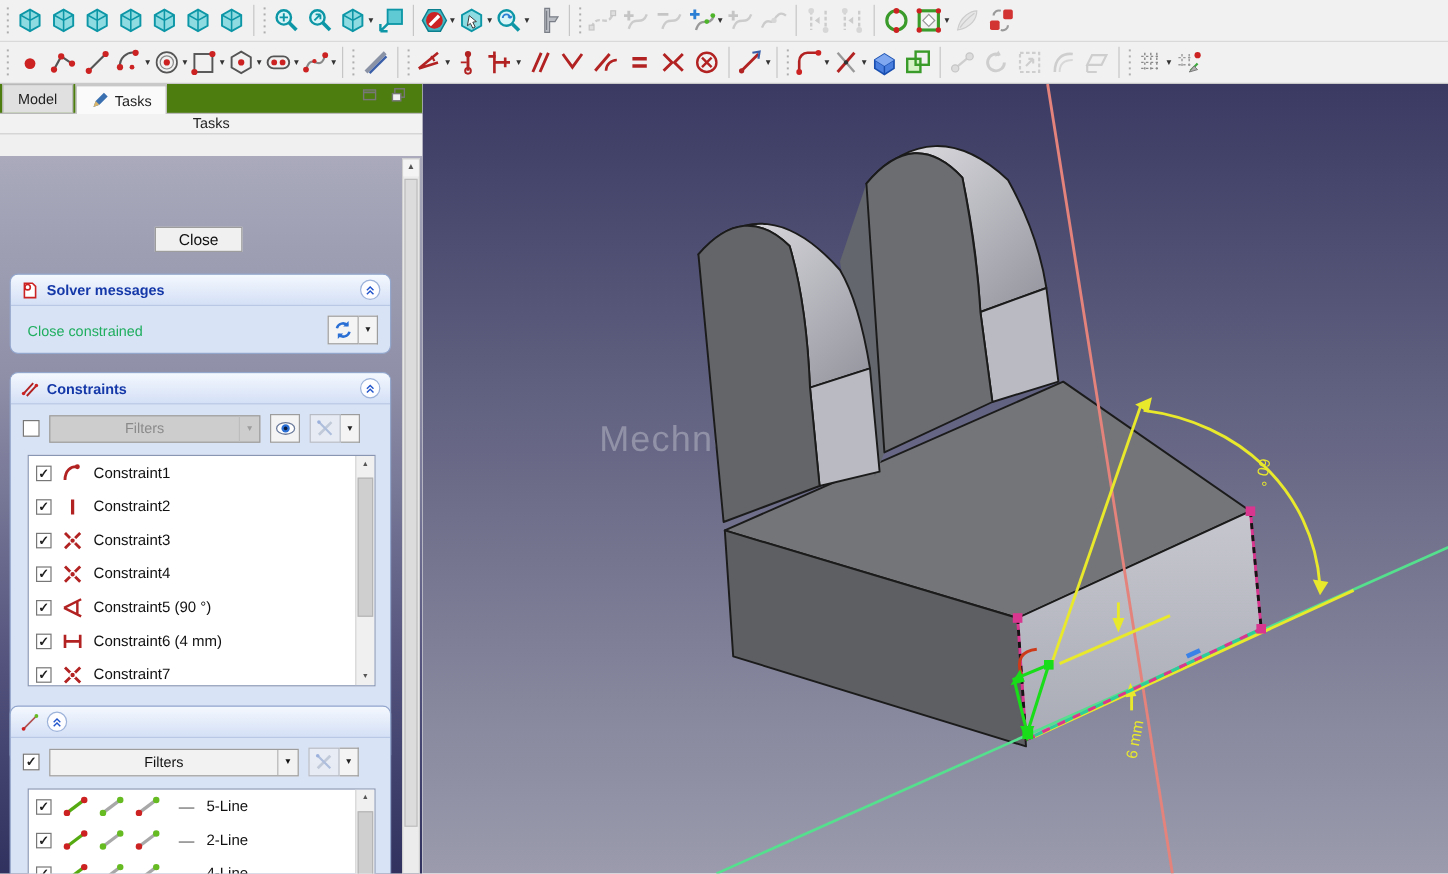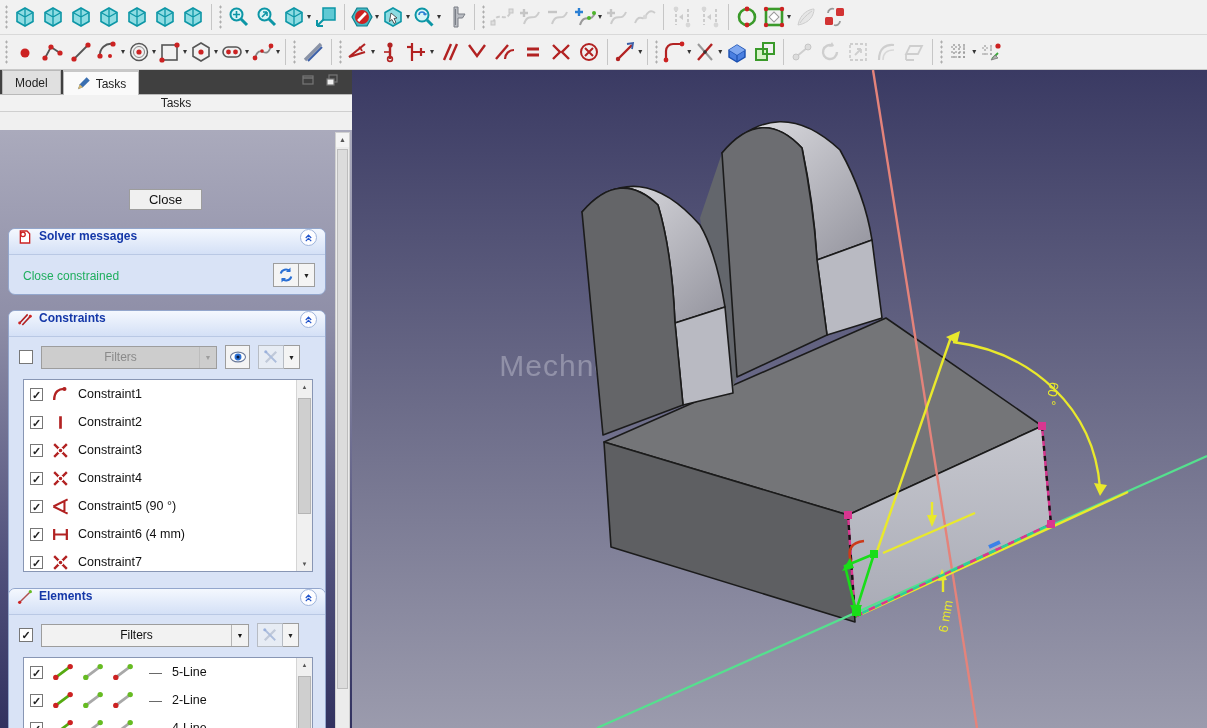--- a/index.html
+++ b/index.html
@@ -11,37 +11,37 @@
   #toolbar2 { top:35px; border-bottom:1px solid #c9c9c9; }
   .ti { height:30px; min-width:28px; display:flex; align-items:center; justify-content:center; border:0; background:transparent; padding:0 1px; }
   .ti svg { width:24px; height:24px; }
   .ti.gray svg { opacity:.42; filter:grayscale(1); }
   .dd { font-size:8px; color:#333; margin-left:1px; line-height:1; }
   .tsep { width:1px; height:26px; background:#c6c6c6; margin:0 4px; }
   .grip { width:5px; height:26px; margin:0 2px; background-image:radial-gradient(#aeaeae 1px, transparent 1.2px); background-size:5px 5px; background-position:center; }
 
   
   #panel { position:absolute; left:0; top:70px; width:352px; height:658px; background:#f0f0f0; overflow:hidden; }
-  #tabs { position:absolute; left:0; top:0; width:100%; height:25px; background:#404040; border-bottom:1px solid #b9b9b9; display:flex; align-items:flex-end; }
+  #tabs { position:absolute; left:0; top:0; width:100%; height:25px; background:#4d7c0f; border-bottom:1px solid #b9b9b9; display:flex; align-items:flex-end; }
   .tab { height:24px; padding:0 12px; display:flex; align-items:center; gap:5px; font-size:12px; color:#222; border:1px solid #b9b9b9; border-bottom:none; background:#e0e0e0; margin-left:2px; }
   .tab.active { background:#fafafa; height:25px; margin-bottom:-1px; border-top:2px solid #c8c8c8; }
   .tab svg { width:15px; height:15px; }
   #paneltitle { position:absolute; left:0; top:25px; width:100%; height:17px; background:#f2f2f2; border-bottom:1px solid #cfcfcf; font-size:12px; color:#222; text-align:center; line-height:16px; }
   .wbtn { position:absolute; top:2px; width:14px; height:13px; color:#555; }
   .wbtn svg { width:12px; height:12px; }
   #wbtn-min { right:36px; } #wbtn-float { right:12px; }
   #panelbody { position:absolute; left:0; top:60px; width:100%; height:616px; background:linear-gradient(#aaaabc, #8f8fa8 30%, #51517c 70%, #2e2e5c); }
   #pscroll { position:absolute; right:2px; top:2px; width:15px; height:612px; background:#ececec; border:1px solid #d0d0d0; }
   #pscroll .arr { position:absolute; left:0; width:13px; height:14px; text-align:center; font-size:7px; color:#555; line-height:14px; background:#f4f4f4; }
   #pthumb { position:absolute; left:1px; top:16px; width:11px; height:540px; background:#dcdcdc; border:1px solid #bdbdbd; }
 
   #closebtn { position:absolute; left:129px; top:59px; width:73px; height:21px; background:#f0f0f0; border:1px solid #9d9d9d; font-size:13px; color:#111; text-align:center; line-height:19px; }
 
   .secbox { position:absolute; left:8px; width:318px; background:#d9e3f6; border:1px solid #93a6cc; border-radius:7px; overflow:hidden; }
-  .sechdr { height:26px; background:linear-gradient(#f4f8fe,#d4e0f6); display:flex; padding:0 8px; gap:6px; border-bottom:1px solid #b9c8e4; }
+  .sechdr { height:26px; background:linear-gradient(#f4f8fe,#d4e0f6); display:flex; align-items:center; padding:0 8px; gap:6px; border-bottom:1px solid #b9c8e4; }
   .sechdr .ttl { font-size:12px; font-weight:bold; color:#1538a8; flex:1; }
   .sechdr svg.hic { width:16px; height:16px; }
   .chev { width:17px; height:17px; border-radius:50%; background:#fdfdff; border:1px solid #9db3da; display:flex; align-items:center; justify-content:center; }
   .chev svg { width:11px; height:11px; }
   #solverbox { top:98px; height:67px; }
   #status { position:absolute; left:14px; top:40px; font-size:12px; }
   .splitbtn { position:absolute; display:flex; }
   .sb-main { width:26px; height:24px; background:#f4f4f4; border:1px solid #9d9d9d; display:flex; align-items:center; justify-content:center; }
   .sb-main svg { width:18px; height:18px; }
   .sb-dd { width:16px; height:24px; background:#f4f4f4; border:1px solid #9d9d9d; border-left:none; text-align:center; font-size:7px; line-height:24px; color:#222; }
@@ -834,21 +834,20 @@
             <span class="arr" style="bottom:0">▼</span>
           </div>
         </div>
     </div>
 
     <div class="secbox" id="elembox">
       <div class="sechdr">
         <svg class="hic">
             <use href="#s-elemhdr"></use>
           </svg>
-        <span class="ttl">Elements</span>
         <span class="chev">
             <svg>
               <use href="#s-chevup"></use>
             </svg>
           </span>
       </div>
       <div class="filtrow">
         <span class="cb checked">✓</span>
         <div class="combo enabled" style="width:208px">
           <span class="ctext">Filters</span>

